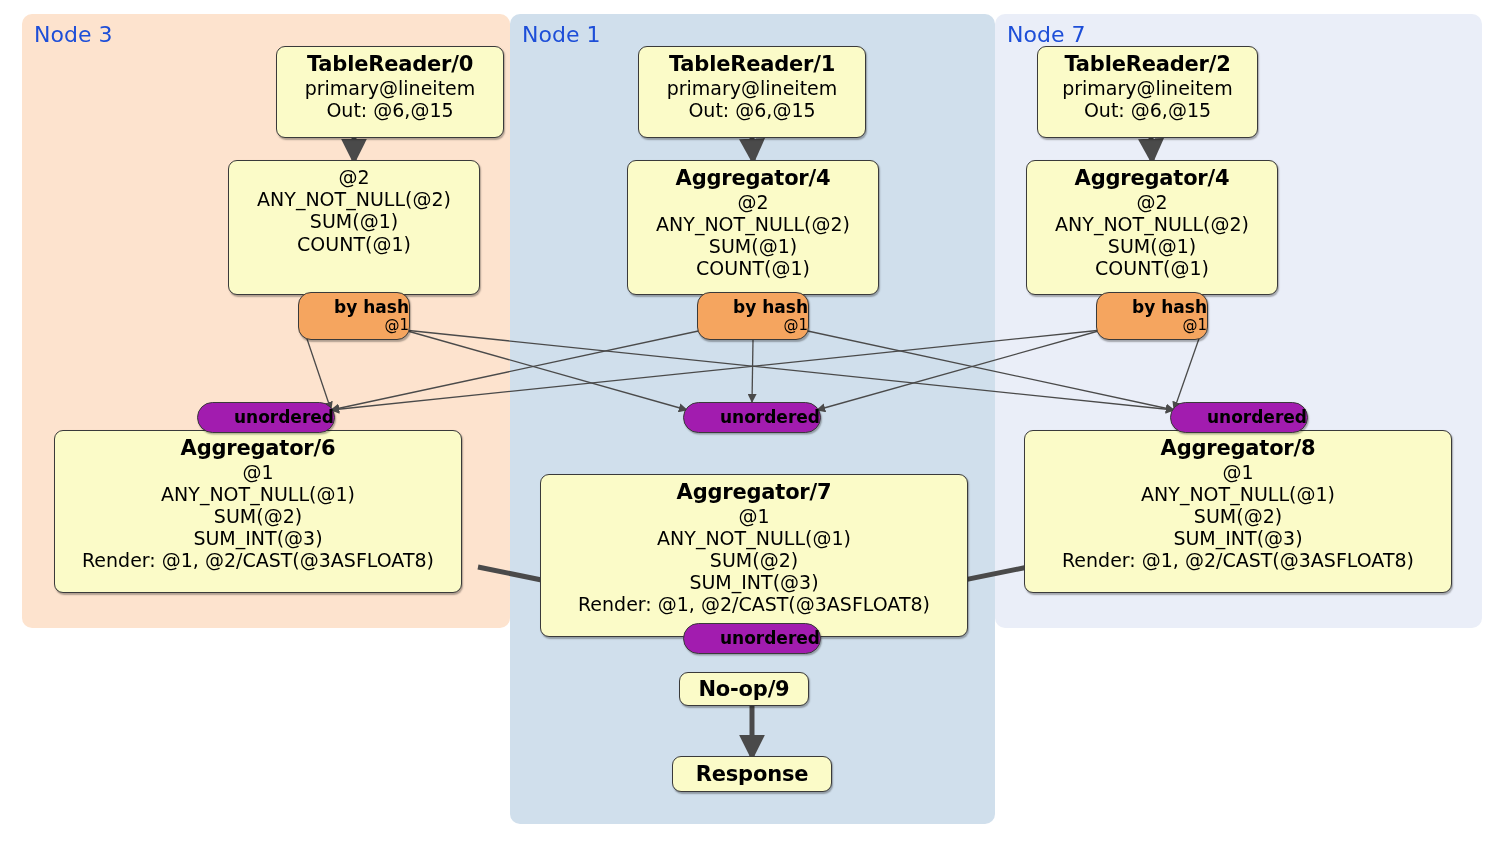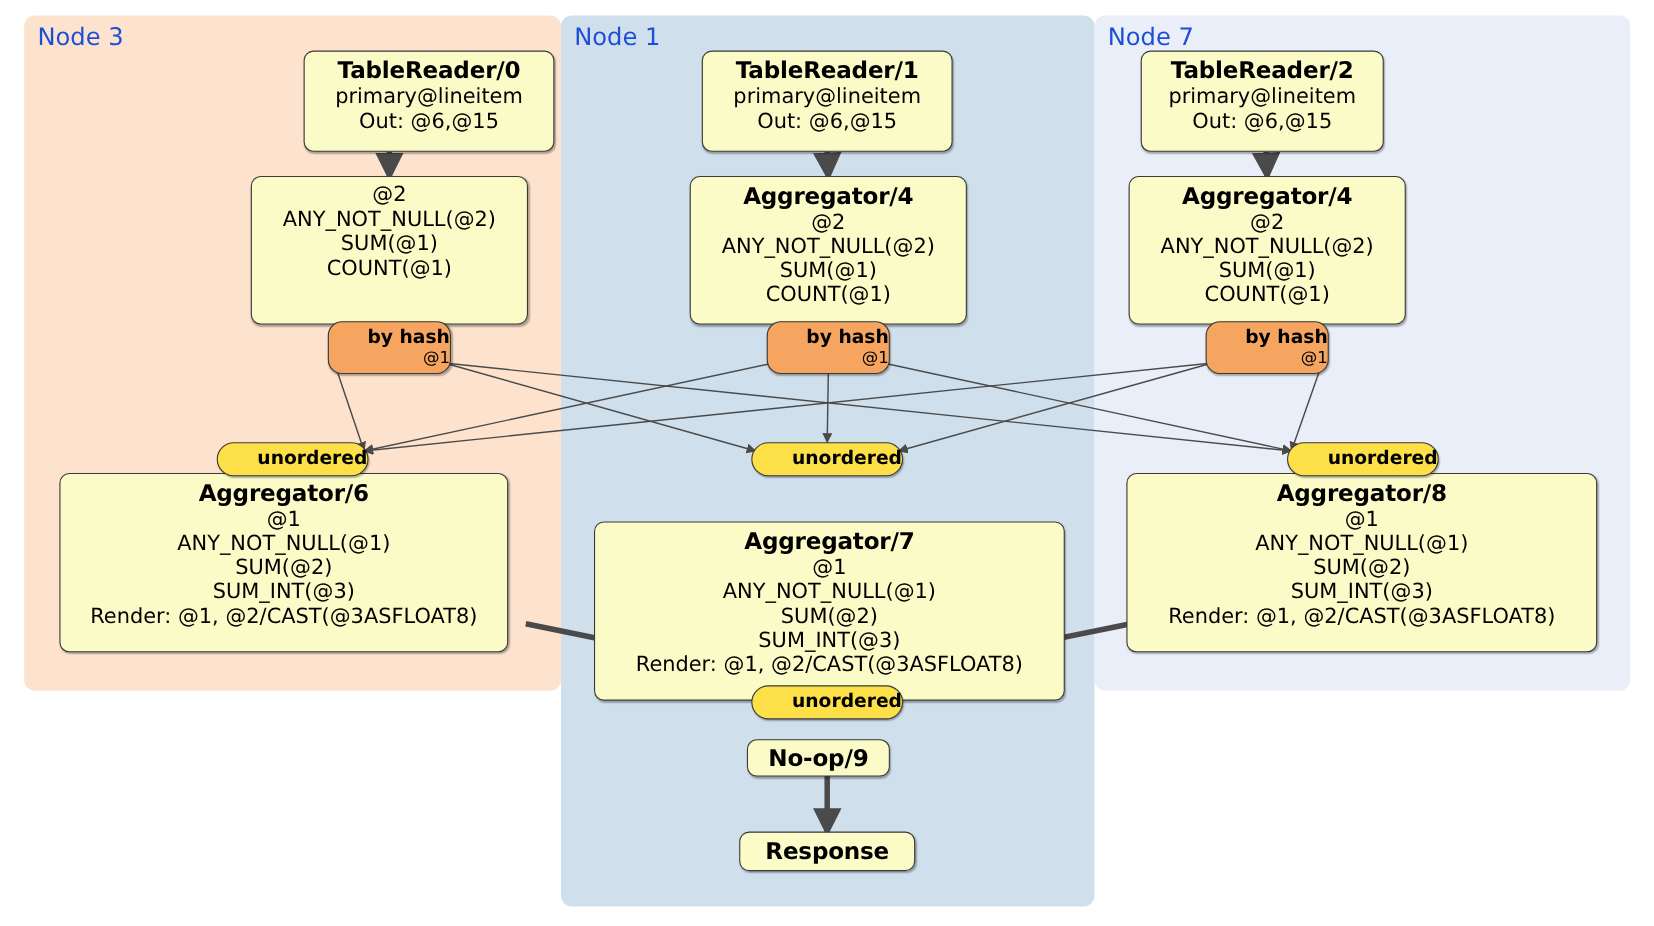--- a/index.html
+++ b/index.html
@@ -85,21 +85,21 @@
     align-items: flex-end;
     justify-content: center;
     line-height: 1.12;
     padding-left: 36px;
   }
   .pill.hash {
     background: #f5a55f;
     border-radius: 13px;
   }
   .pill.unordered {
-    background: #fde047;
+    background: #a21caf;
     border-radius: 16px;
   }
   .pill .ptitle {
     font-weight: bold;
     font-size: 17px;
     white-space: nowrap;
   }
   .pill .psub {
     font-size: 15px;
     white-space: nowrap;

